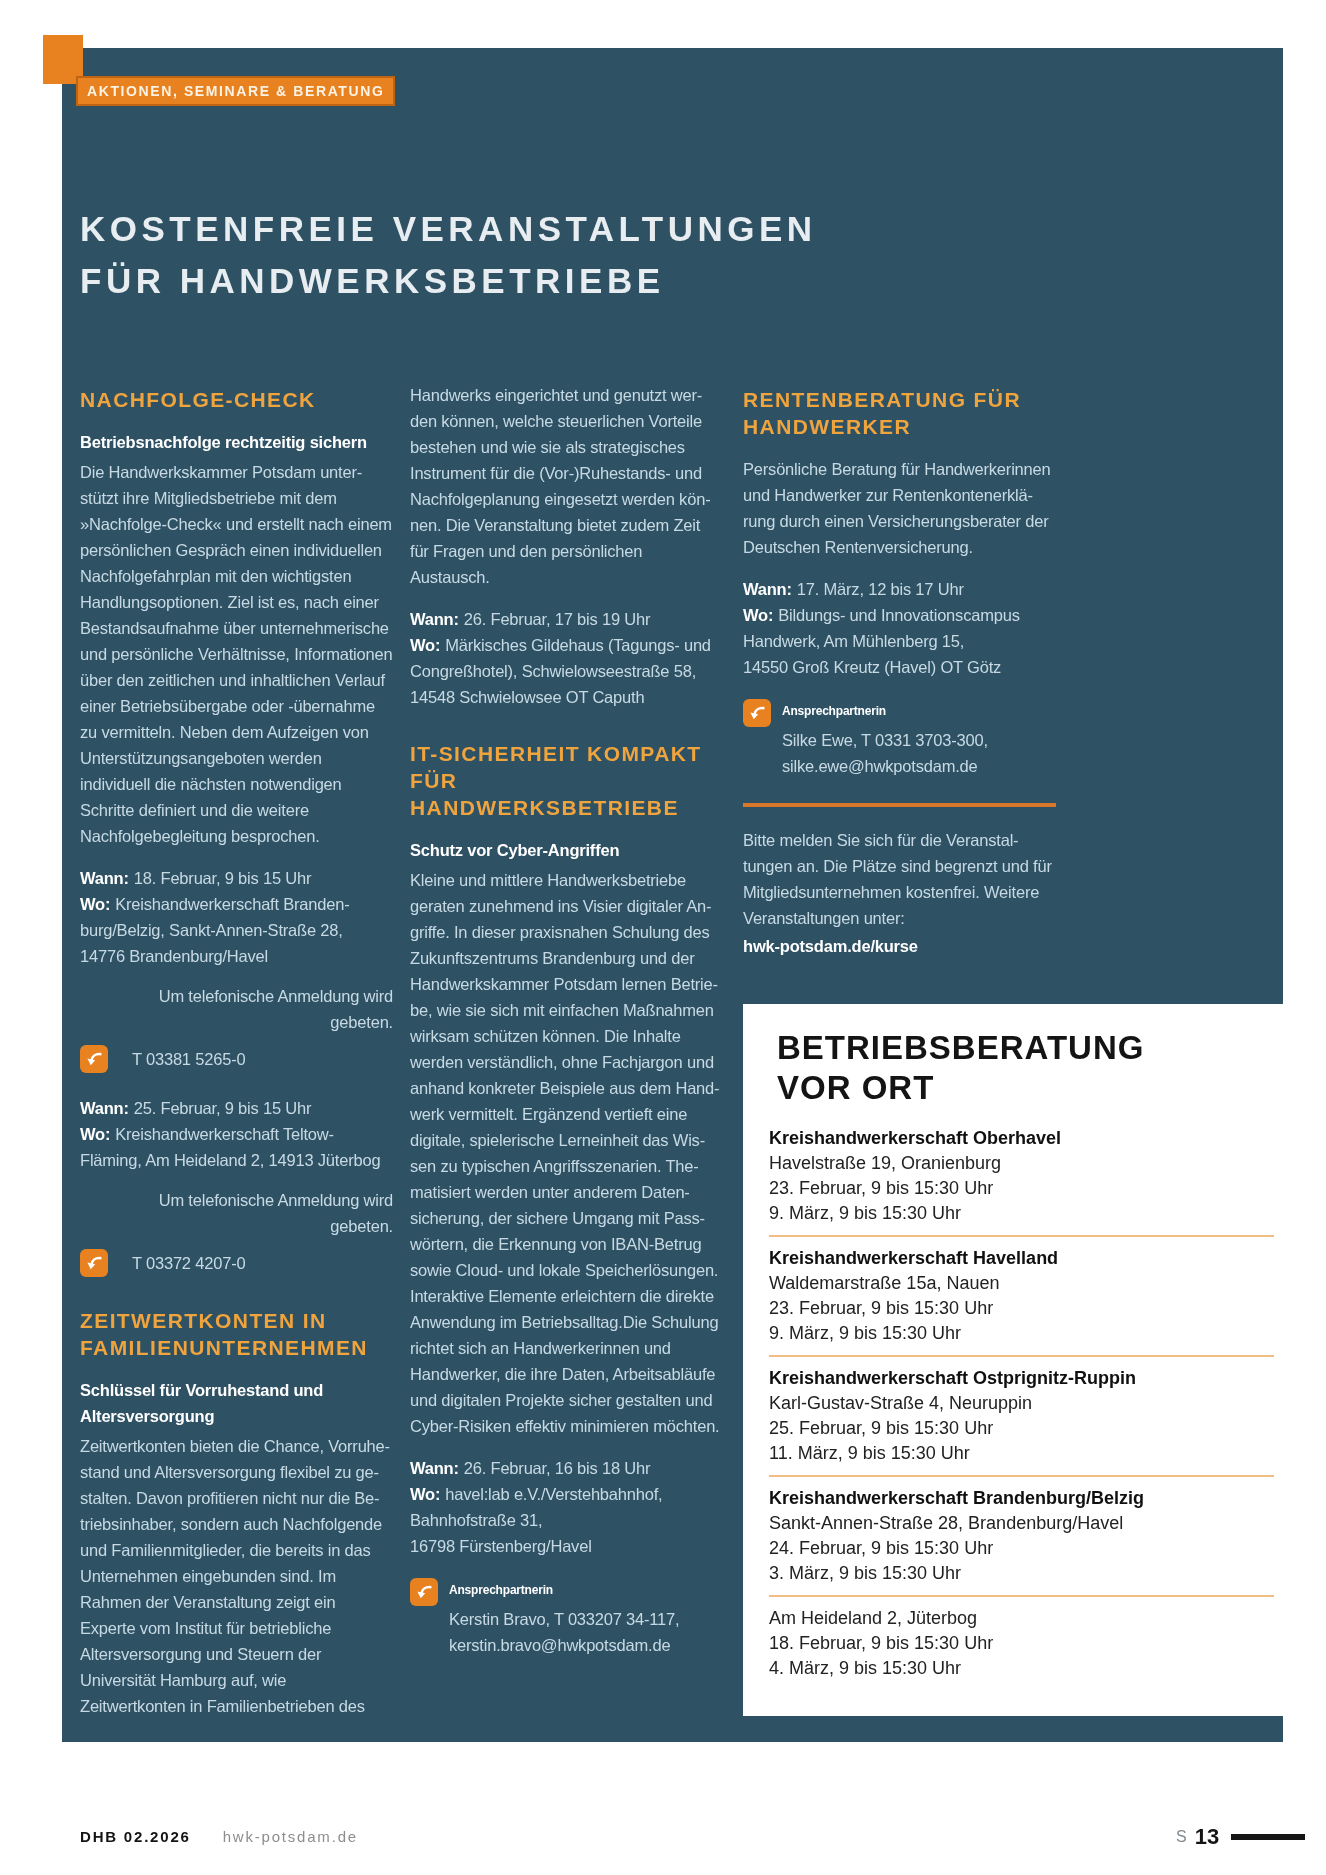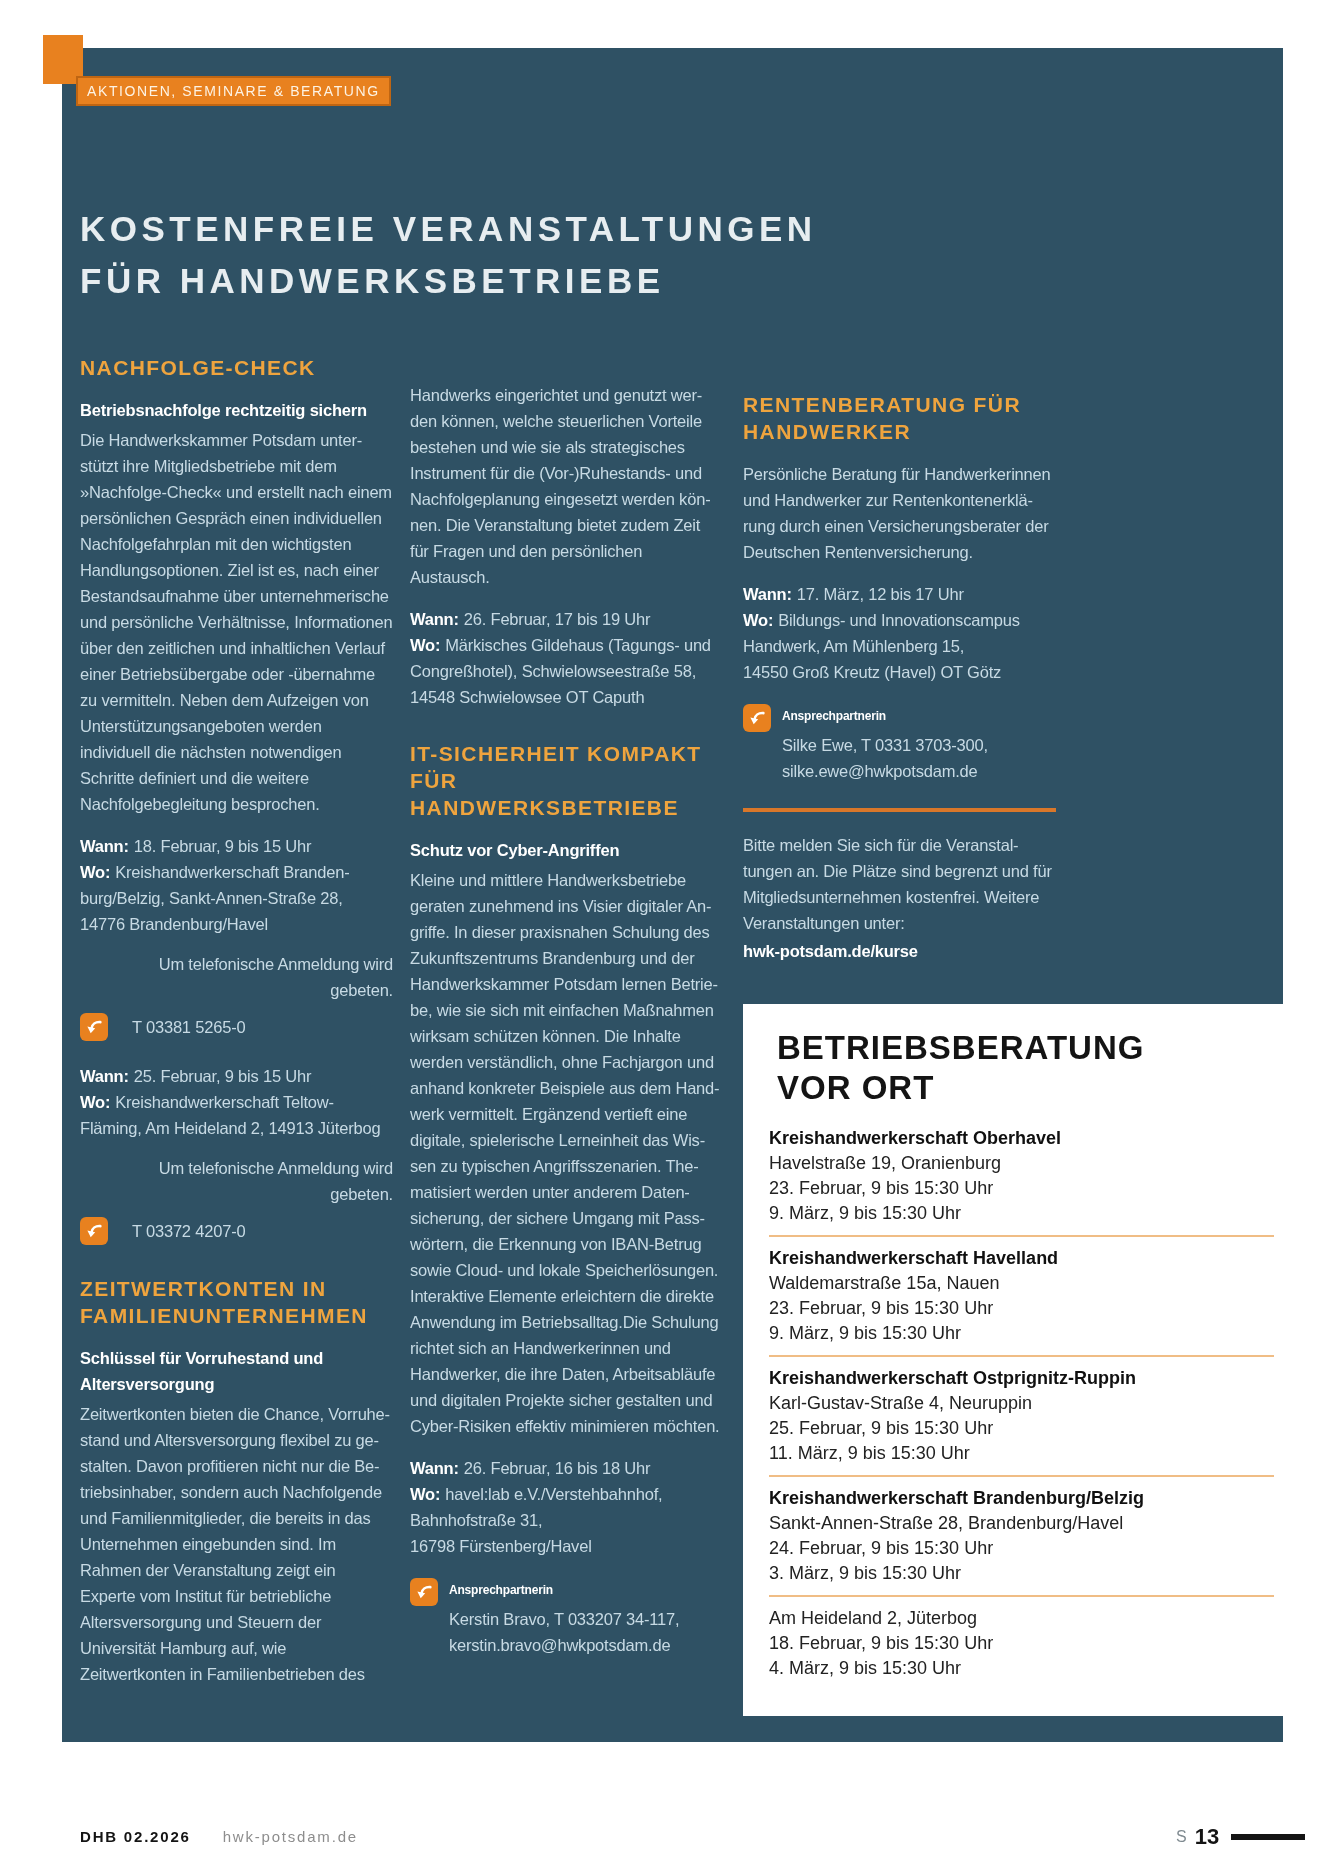--- a/index.html
+++ b/index.html
@@ -3,31 +3,31 @@
 <meta charset="utf-8">
 <style>
   html,body{margin:0;padding:0;background:#ffffff;}
   .page{position:relative;width:1326px;height:1875px;background:#ffffff;
         font-family:"Liberation Sans",sans-serif;overflow:hidden;}
 
   .panel{position:absolute;left:62px;top:48px;width:1221px;height:1694px;background:#2f5164;}
   .corner{position:absolute;left:43px;top:35px;width:40px;height:49px;background:#e8811f;}
 
   .tag{position:absolute;left:76px;top:76px;background:#e8811f;color:#fdf3e4;
-       font-size:14px;font-weight:normal;letter-spacing:1.6px;padding:5px 9px;
+       font-size:14px;font-weight:bold;letter-spacing:1.6px;padding:5px 9px;
        border:2px solid #bf6512;white-space:nowrap;}
 
   .main-title{position:absolute;left:80px;top:203px;margin:0;color:#e7edf0;
               font-size:35px;font-weight:bold;letter-spacing:4.5px;line-height:52px;}
 
-  .col{position:absolute;top:354px;width:313px;color:#c7dae4;
+  .col{position:absolute;top:386px;width:313px;color:#c7dae4;
        font-size:16.5px;line-height:26px;letter-spacing:-0.2px;hyphens:manual;}
   .col-1{left:80px;}
   .col-2{left:410px;top:382px;}
-  .col-3{left:743px;margin-top:37px;}
+  .col-3{left:743px;}
 
   h2.sec{color:#efa43e;font-size:21px;line-height:27px;letter-spacing:1.4px;
          font-weight:bold;margin:0 0 16px 0;}
   h2.mt{margin-top:30px;}
   .lead{color:#ffffff;font-weight:bold;margin:0 0 4px 0;}
   .body-p{margin:0 0 16px 0;}
   .meta{margin:14px 0;}
   .meta b{color:#ffffff;margin-right:5px;}
   .pre{white-space:pre-line;}
   .note{margin:12px 0 10px 12px;text-align:right;}

